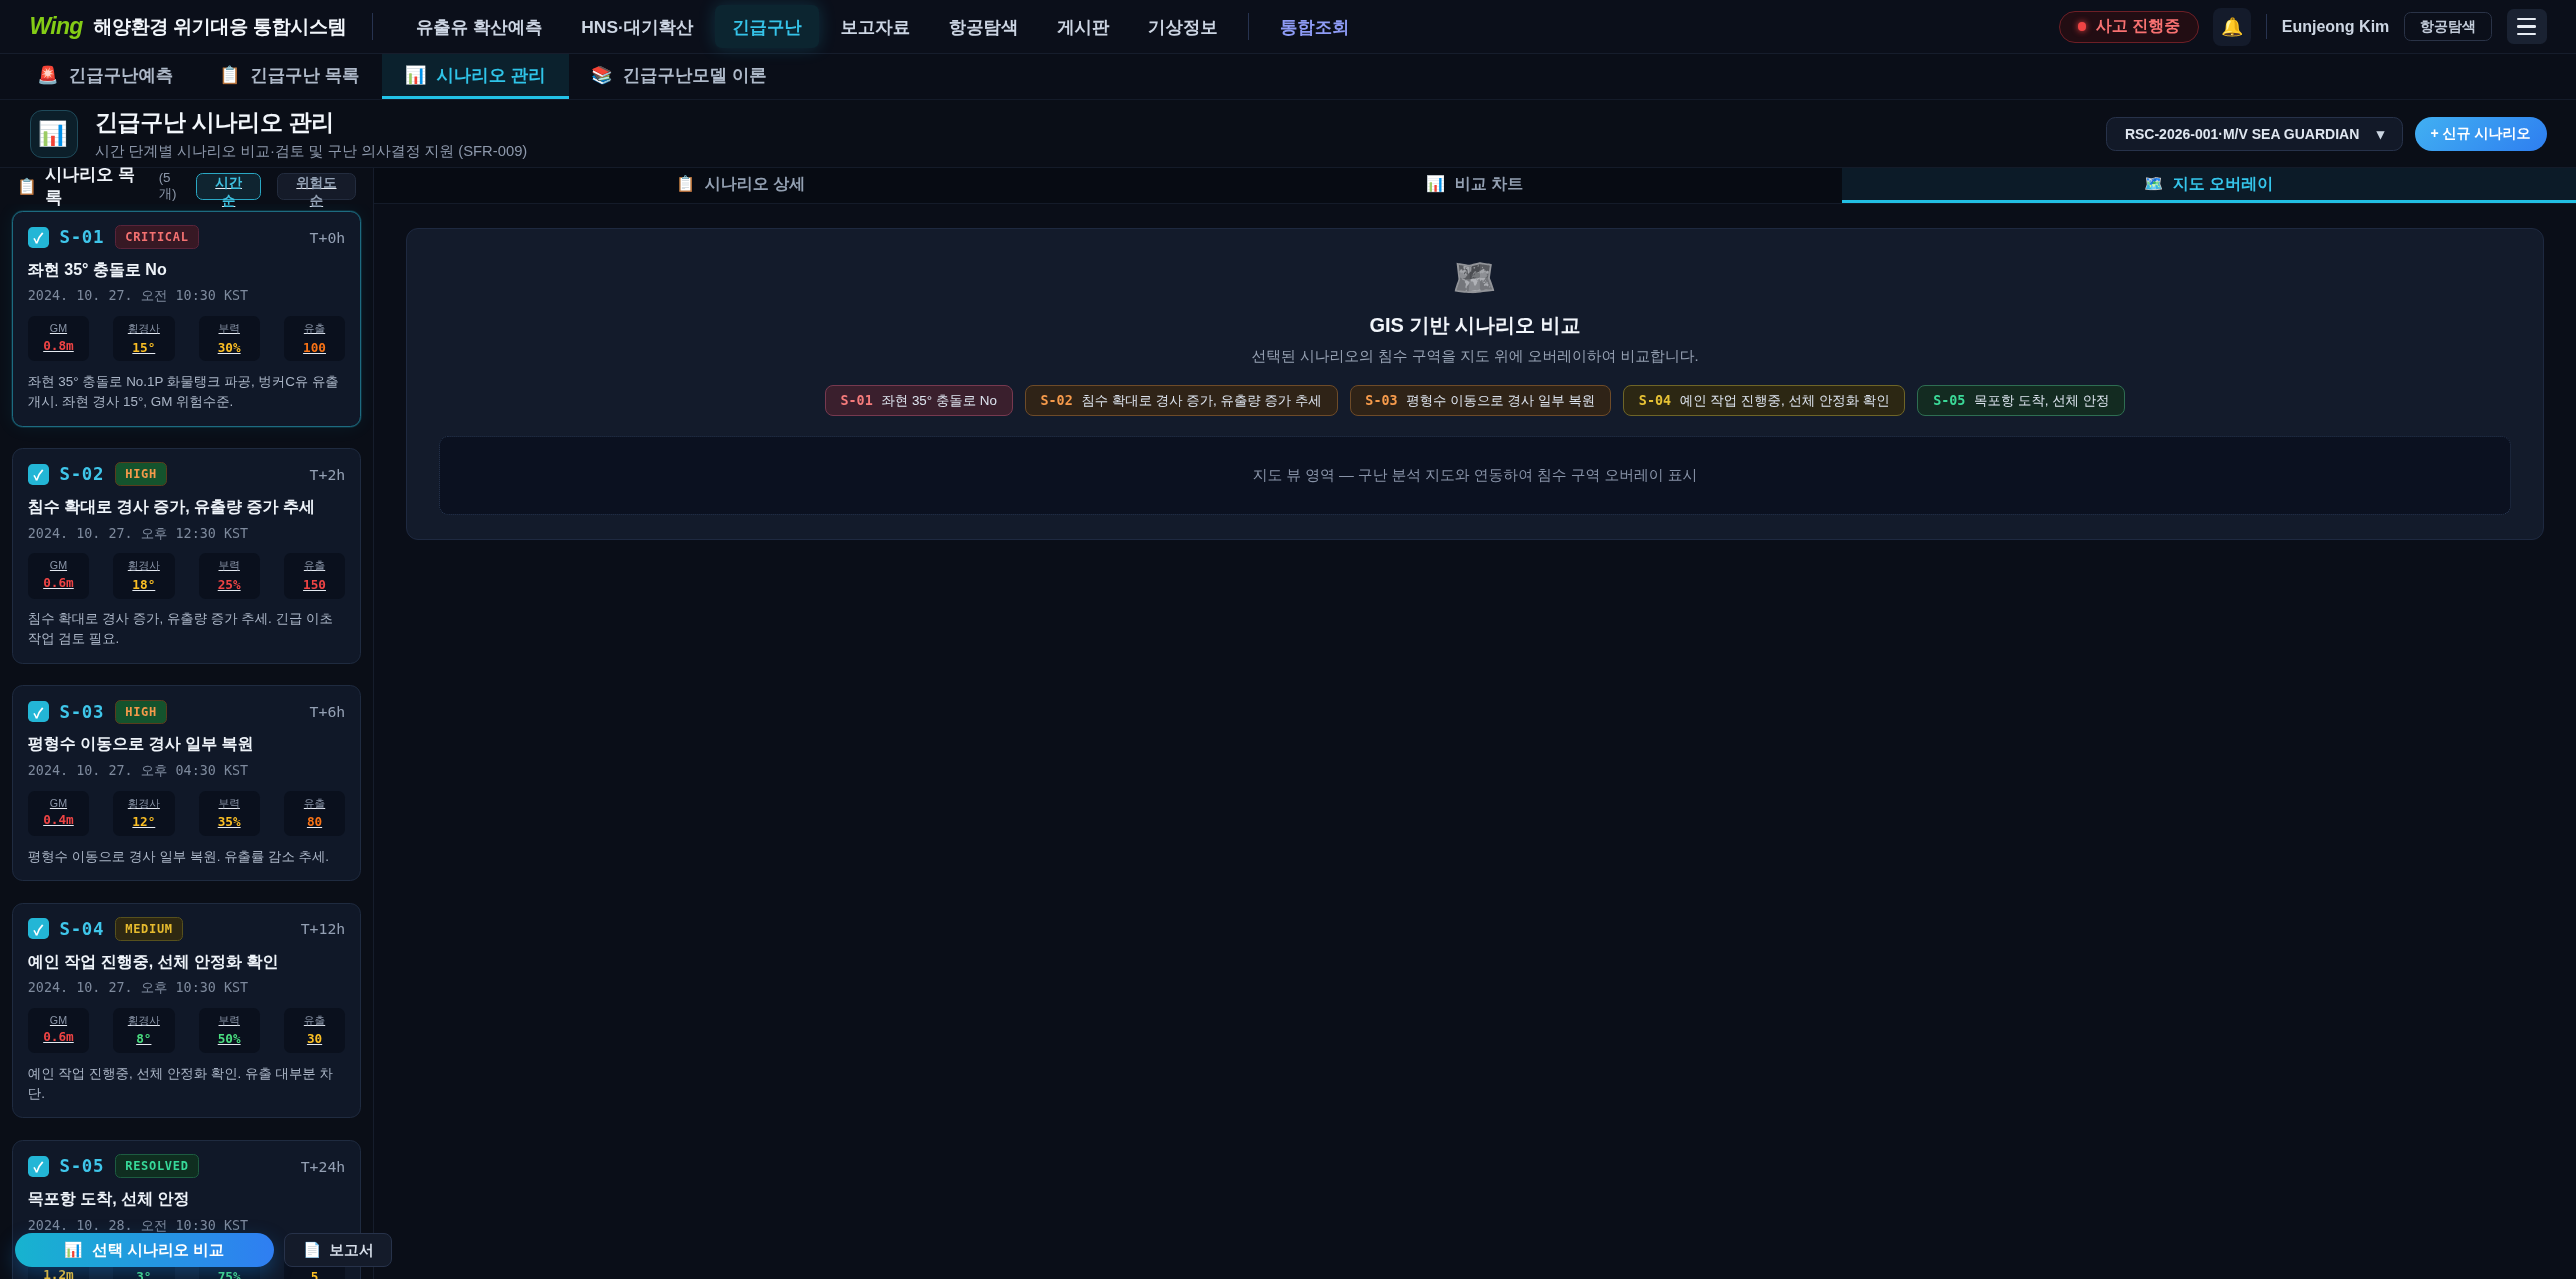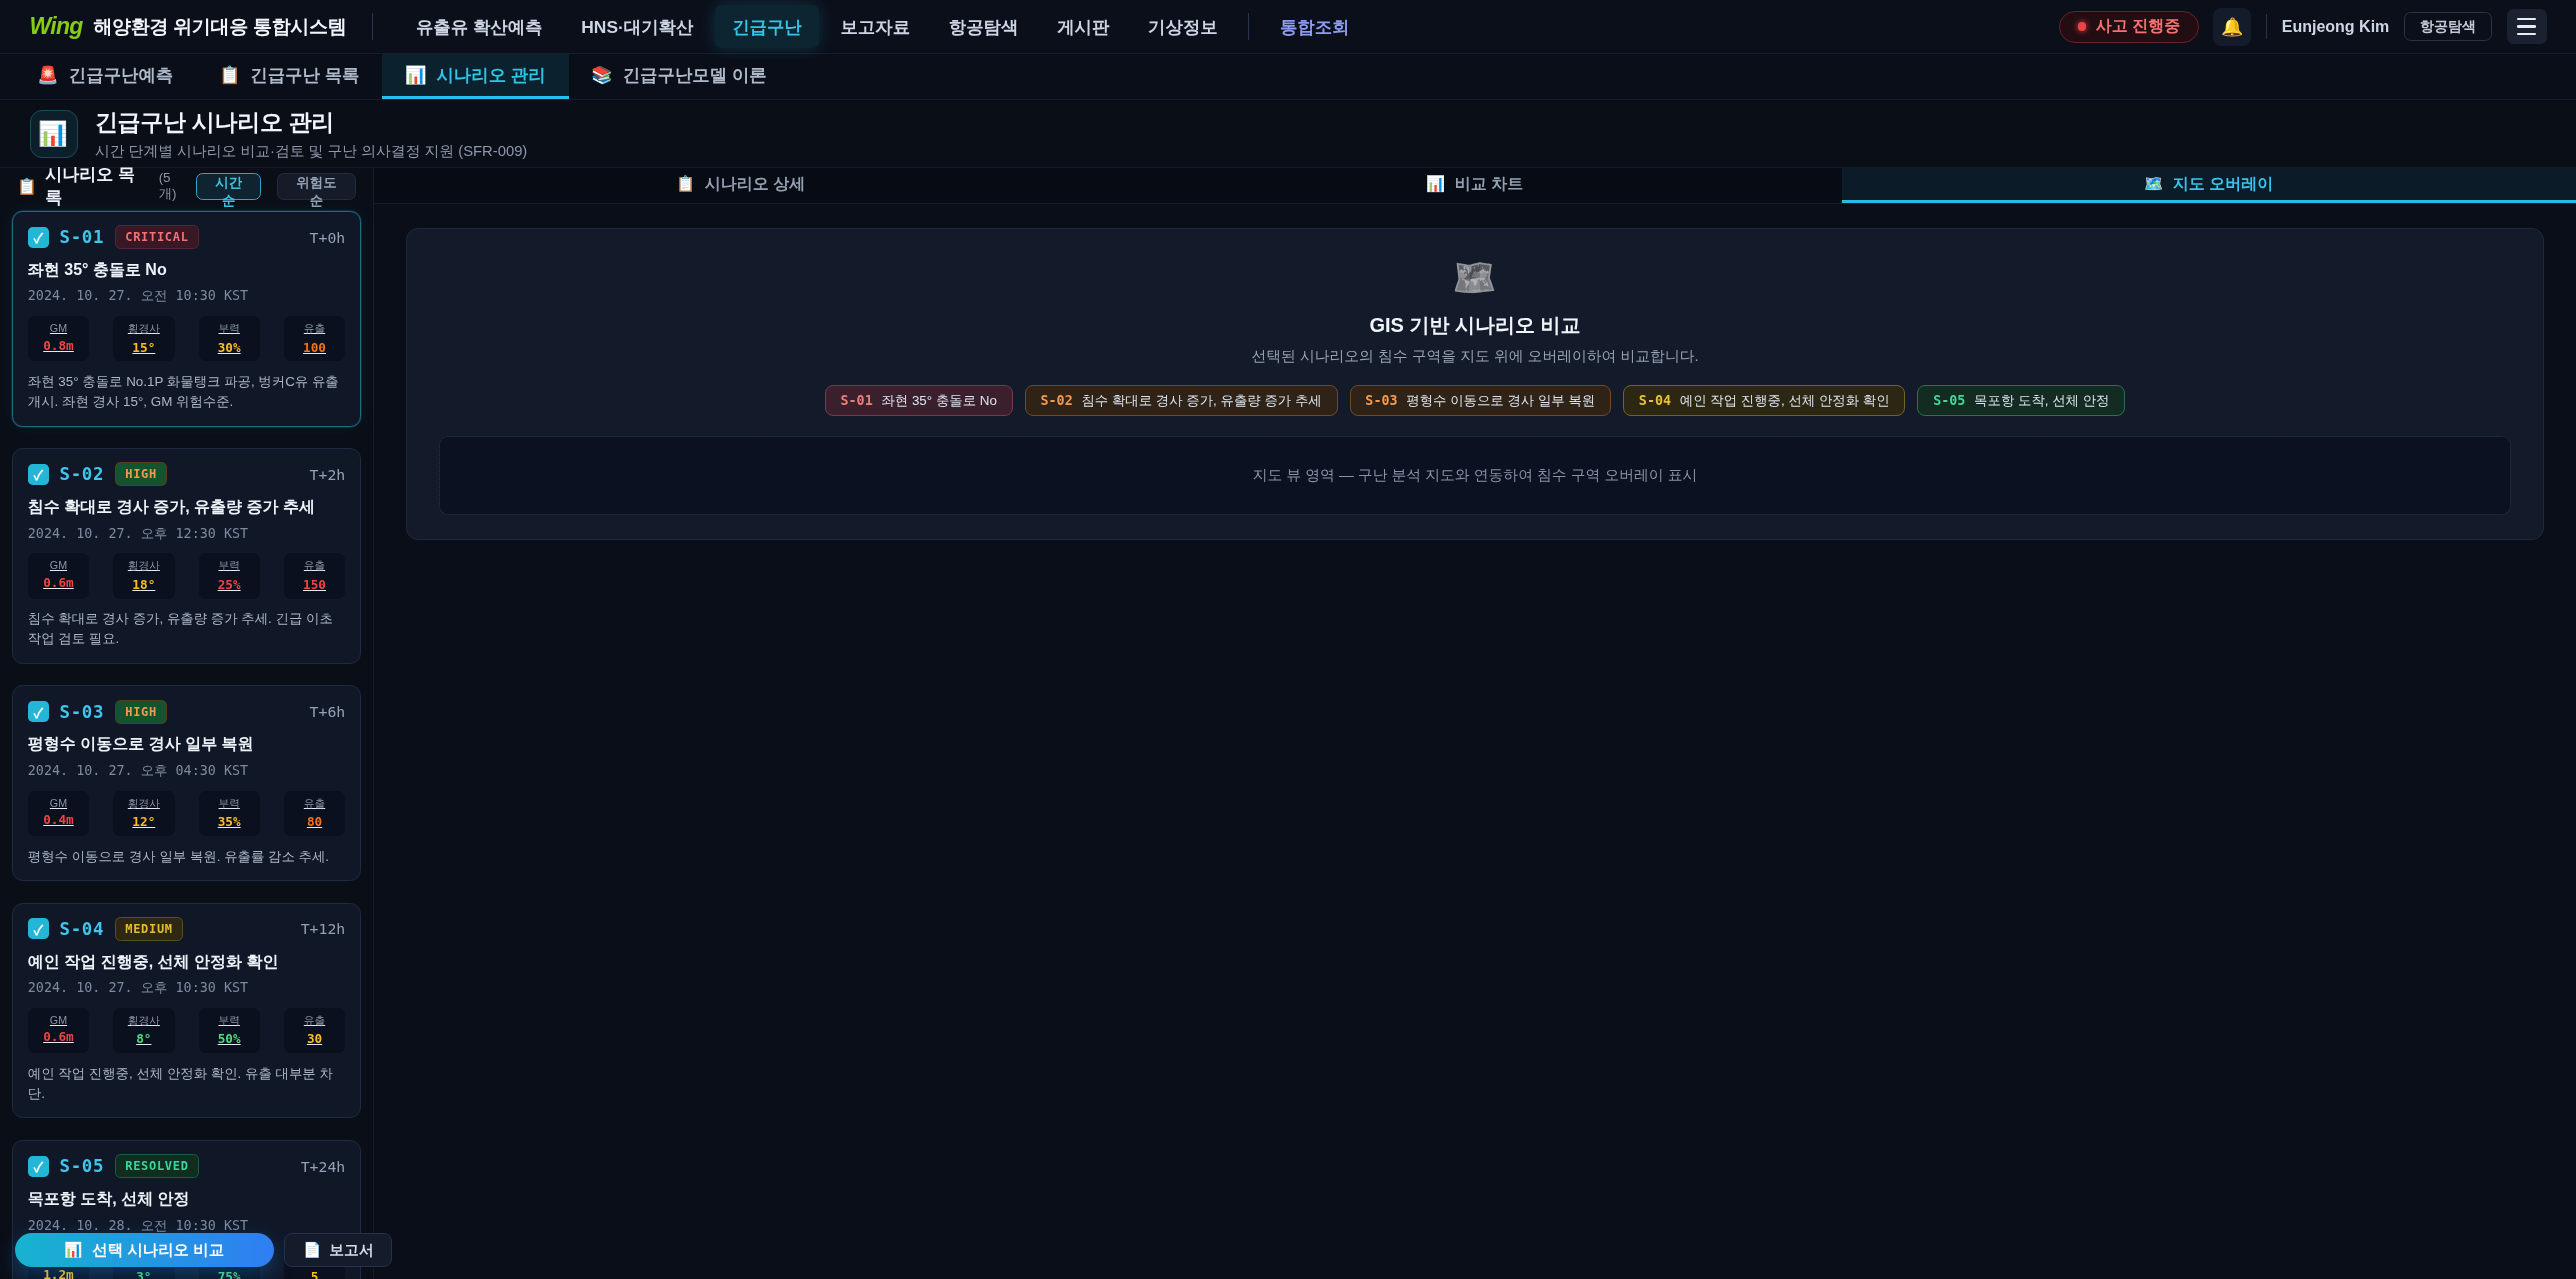--- a/index.html
+++ b/index.html
@@ -74,21 +74,21 @@
     color:#fff; font-size:14px; font-weight:800; white-space:nowrap;
   }
 
   
   .content { display:flex; height:1111px; align-items:stretch; }
   .sidebar { width:374px; border-right:0.7px solid #161d2c; display:flex; flex-direction:column; }
   .sidebar-head { height:36px; display:flex; align-items:center; gap:8px; padding:0 17.4px; }
   .sidebar-head .s-icon { font-size:16px; }
   .sidebar-title { font-size:17px; font-weight:800; color:#f0f4fa; }
   .sidebar-count { font-size:13.4px; color:#8b96a8; }
-  .sort-group { margin-left:auto; display:flex; gap:16px; }
+  .sort-group { margin-left:auto; display:flex; gap:16px;text-decoration:underline; }
   .sort-btn { height:27px; padding:0 12px; border-radius:6.7px; font-size:13.4px; font-weight:700; cursor:pointer;
     background:#151b29; border:0.7px solid #232c3e; color:#93a1b4; }
   .sort-btn.active { background:#0f2430; border-color:#2aa8c4; color:#3fc1e0; }
 
   .card-list { flex:1; overflow:auto; padding:6.7px 12px 13.4px; }
   .card { background:#101828; border:0.7px solid #1f2b40; border-radius:10.7px; padding:13.4px 14.8px; margin-bottom:21.5px; cursor:pointer; }
   .card[data-selected="true"] { border-color:#1d6b80; box-shadow:0 0 0 0.7px rgba(34,211,238,.18), 0 0 19px rgba(34,211,238,.07); }
   .card-top { display:flex; align-items:center; gap:10.7px; }
   .checkbox { width:21px; height:21px; border-radius:4.7px; background:#23b6d6; display:grid; place-items:center;
     color:#fff; font-size:13.4px; font-weight:900; cursor:pointer; }
@@ -209,20 +209,27 @@
 </div>
 
 <div class="page-header">
   <div class="header-icon">
     <span>📊</span>
   </div>
   <div class="header-titles">
     <div class="page-title">긴급구난 시나리오 관리</div>
     <div class="page-subtitle">시간 단계별 시나리오 비교·검토 및 구난 의사결정 지원 (SFR-009)</div>
   </div>
+  <div class="header-right">
+    <div class="case-select">
+      <span>RSC-2026-001·M/V SEA GUARDIAN</span>
+      <span class="chevron">▾</span>
+    </div>
+    <button class="new-btn">+ 신규 시나리오</button>
+  </div>
 </div>
 
 <div class="content">
 
   <aside class="sidebar">
     <div class="sidebar-head">
       <span class="s-icon">📋</span>
       <span class="sidebar-title">시나리오 목록</span>
       <span class="sidebar-count">(5개)</span>
       <div class="sort-group">

